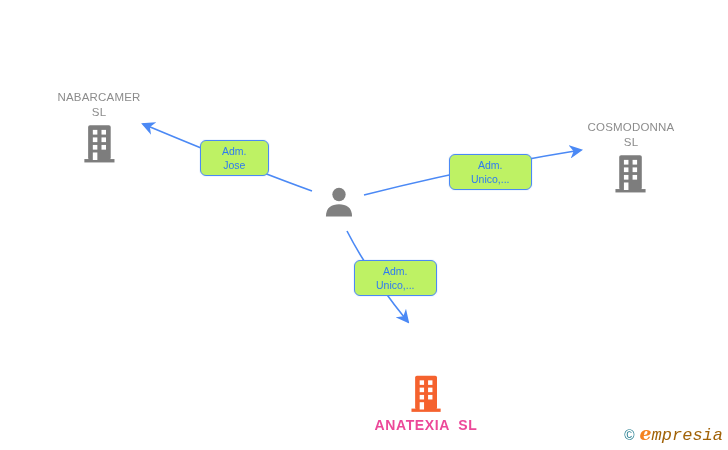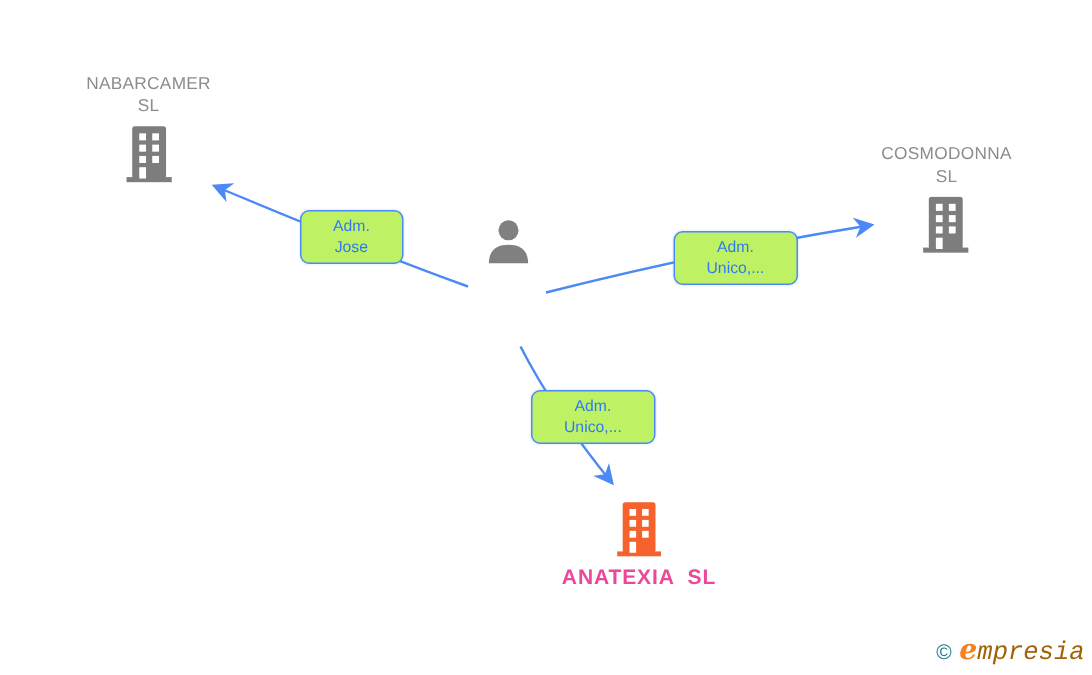--- a/index.html
+++ b/index.html
@@ -5,21 +5,21 @@
   html,body{margin:0;padding:0;}
   body{
     width:728px;height:450px;position:relative;overflow:hidden;
     background:#ffffff;
     font-family:"Liberation Sans", sans-serif;
   }
   
   .edges-layer{position:absolute;left:0;top:0;width:728px;height:450px;}
   .edge-path{fill:none;stroke:#4b89f5;stroke-width:1.6px;}
   
-  .node{position:absolute;display:flex;flex-direction:column;align-items:center;text-align:center;}
+  .node{position:absolute;display:flex;flex-direction:column;align-items:center;text-align:center;margin-top:41px;}
   .node-name{color:#8c8c8c;font-size:11.5px;line-height:15px;letter-spacing:.2px;white-space:nowrap;}
   .person-name{color:#909090;font-size:12px;line-height:16px;white-space:nowrap;}
   .node-icon{display:block;}
   .anatexia-name{color:#ec4899;font-size:14px;font-weight:bold;letter-spacing:.6px;white-space:pre;margin-top:4px;}
   
   .edge-label{
     position:absolute;background:#bef264;border:1.5px solid #4b89f5;border-radius:6px;
     color:#2e7af2;font-size:10.5px;line-height:14px;text-align:center;padding:3px 21px;
     box-shadow:0 0 0 1px rgba(75,137,245,0.08);
   }
@@ -59,21 +59,21 @@
         <rect x="19.2" y="5" width="4.8" height="5"></rect>
       <rect x="10" y="13" width="4.8" height="5"></rect>
         <rect x="19.2" y="13" width="4.8" height="5"></rect>
       <rect x="10" y="21" width="4.8" height="5"></rect>
         <rect x="19.2" y="21" width="4.8" height="5"></rect>
       <rect x="10" y="29" width="4.8" height="8"></rect>
     </g>
   </svg>
 </div>
 
-<div class="node" style="left:631px;top:96px;transform:translateX(-50%);justify-content:center;">
+<div class="node" style="left:631px;top:79px;transform:translateX(-50%);justify-content:center;">
   <div class="node-name">
     <div>COSMODONNA</div>
     <div>SL</div>
   </div>
   <svg class="node-icon" width="32" height="38" viewBox="0 0 34 40" style="margin-top:5px;">
     <g fill="#7d7d7d">
       <rect x="1" y="36" width="32" height="3.6"></rect>
       <rect x="5" y="0" width="24" height="37" rx="2"></rect>
     </g>
     <g fill="#ffffff">

